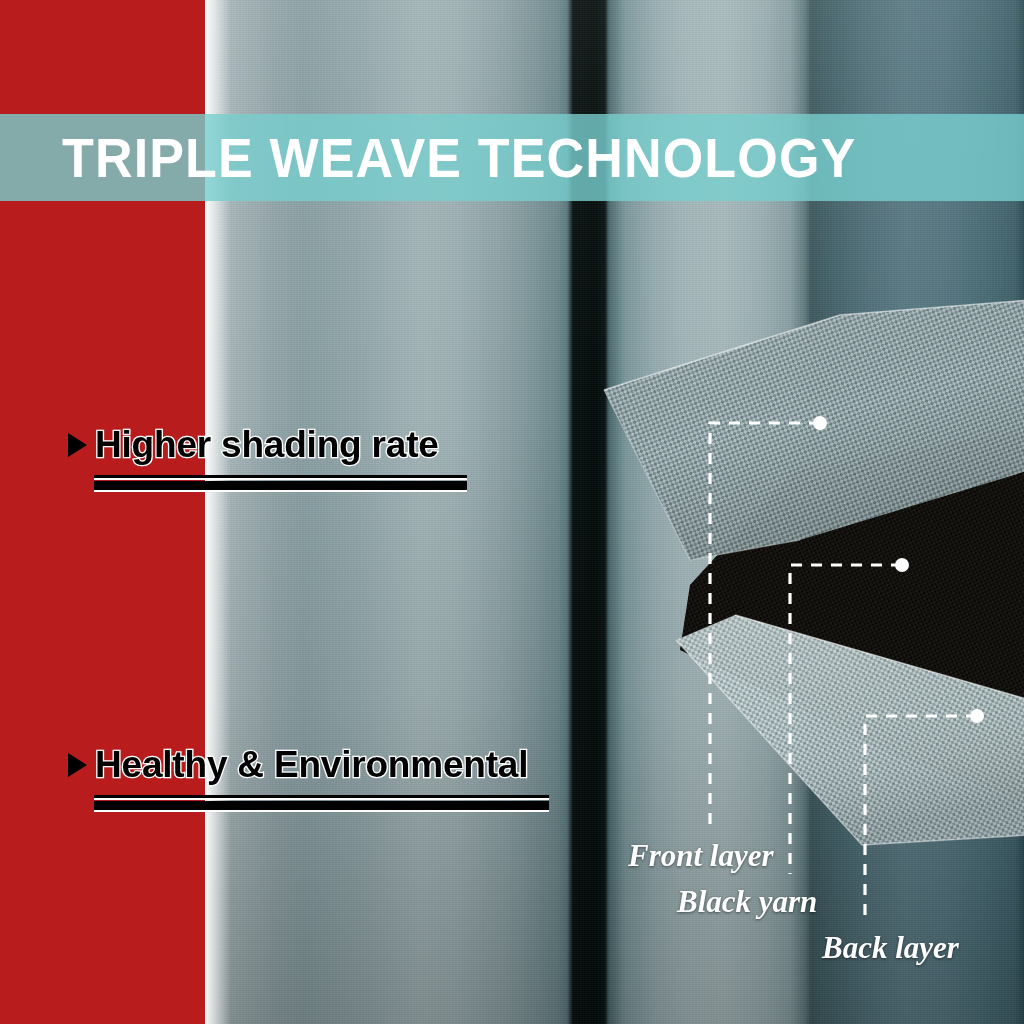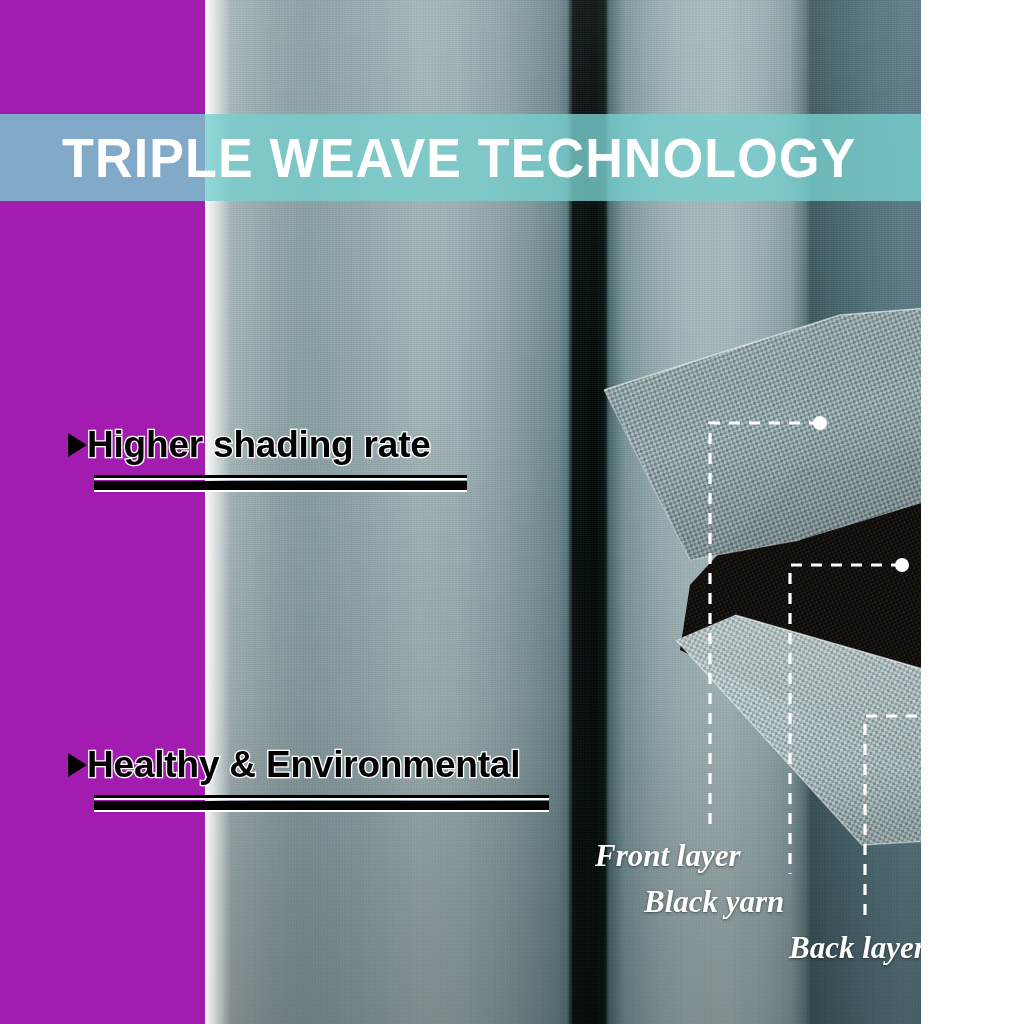--- a/index.html
+++ b/index.html
@@ -3,24 +3,24 @@
 <meta charset="utf-8">
 <title>Triple Weave Technology</title>
 <style>
   html, body {
     margin: 0;
     padding: 0;
     background: #ffffff;
   }
   #stage {
     position: relative;
-    width: 921px;
+    width: 1024px;
     height: 1024px;
     overflow: hidden;
-    background: #a21caf;
+    background: #b91c1c;
     font-family: "Liberation Sans", sans-serif;
     user-select: none;
   }
 
   
   .curtain {
     position: absolute;
     left: 205px;
     top: 0;
     width: 819px;
@@ -113,20 +113,21 @@
   }
 
   
   .feature {
     position: absolute;
     left: 68px;
   }
   .feature-head {
     display: flex;
     align-items: center;
+    gap: 8px;
   }
   .bullet-tri {
     width: 0; height: 0;
     border-left: 19px solid #000000;
     border-top: 12px solid transparent;
     border-bottom: 12px solid transparent;
     flex: 0 0 auto;
   }
   .feature-text {
     font-size: 37px;
@@ -155,20 +156,21 @@
   }
   .callout-label {
     position: absolute;
     color: #ffffff;
     font-family: "Liberation Serif", serif;
     font-weight: 700;
     font-style: italic;
     font-size: 31px;
     white-space: nowrap;
     text-shadow: 0 1px 3px rgba(0,0,0,0.5);
+    margin-left: 33px;
   }
 </style>
 </head>
 <body>
 
 <div id="stage">
 
   <div class="curtain">
     <div class="curtain-texture"></div>
     <div class="curtain-vshade"></div>

